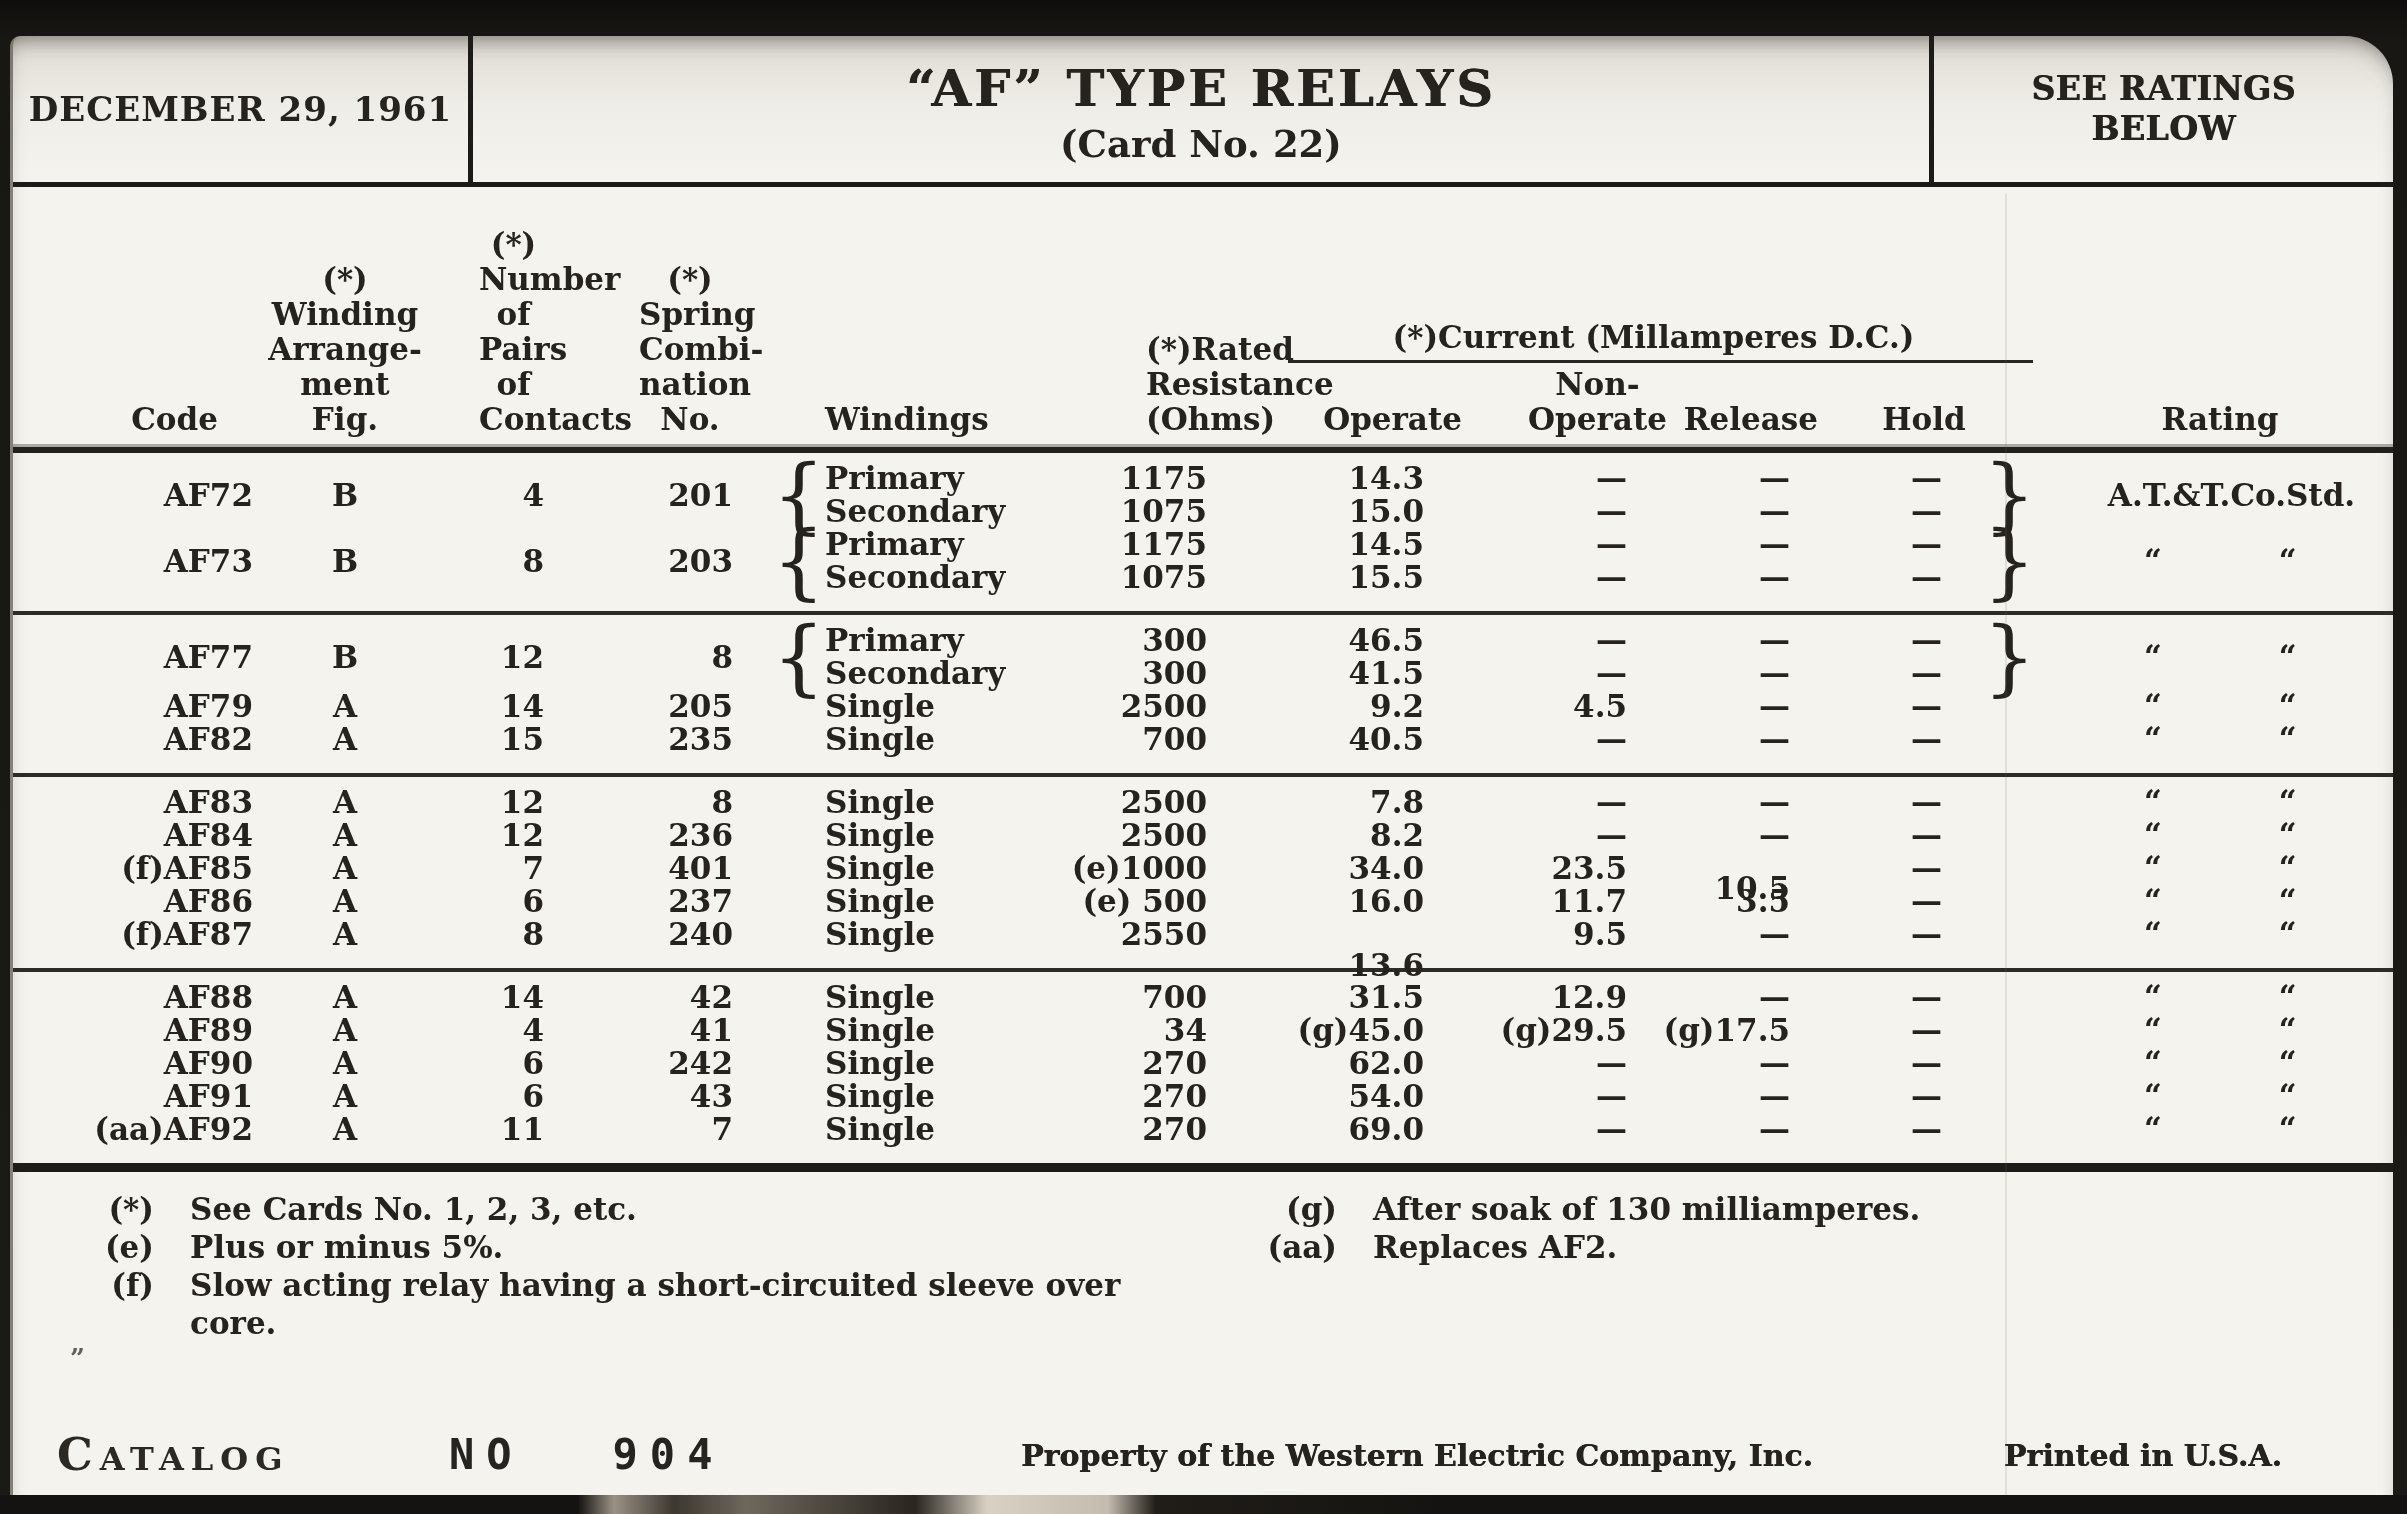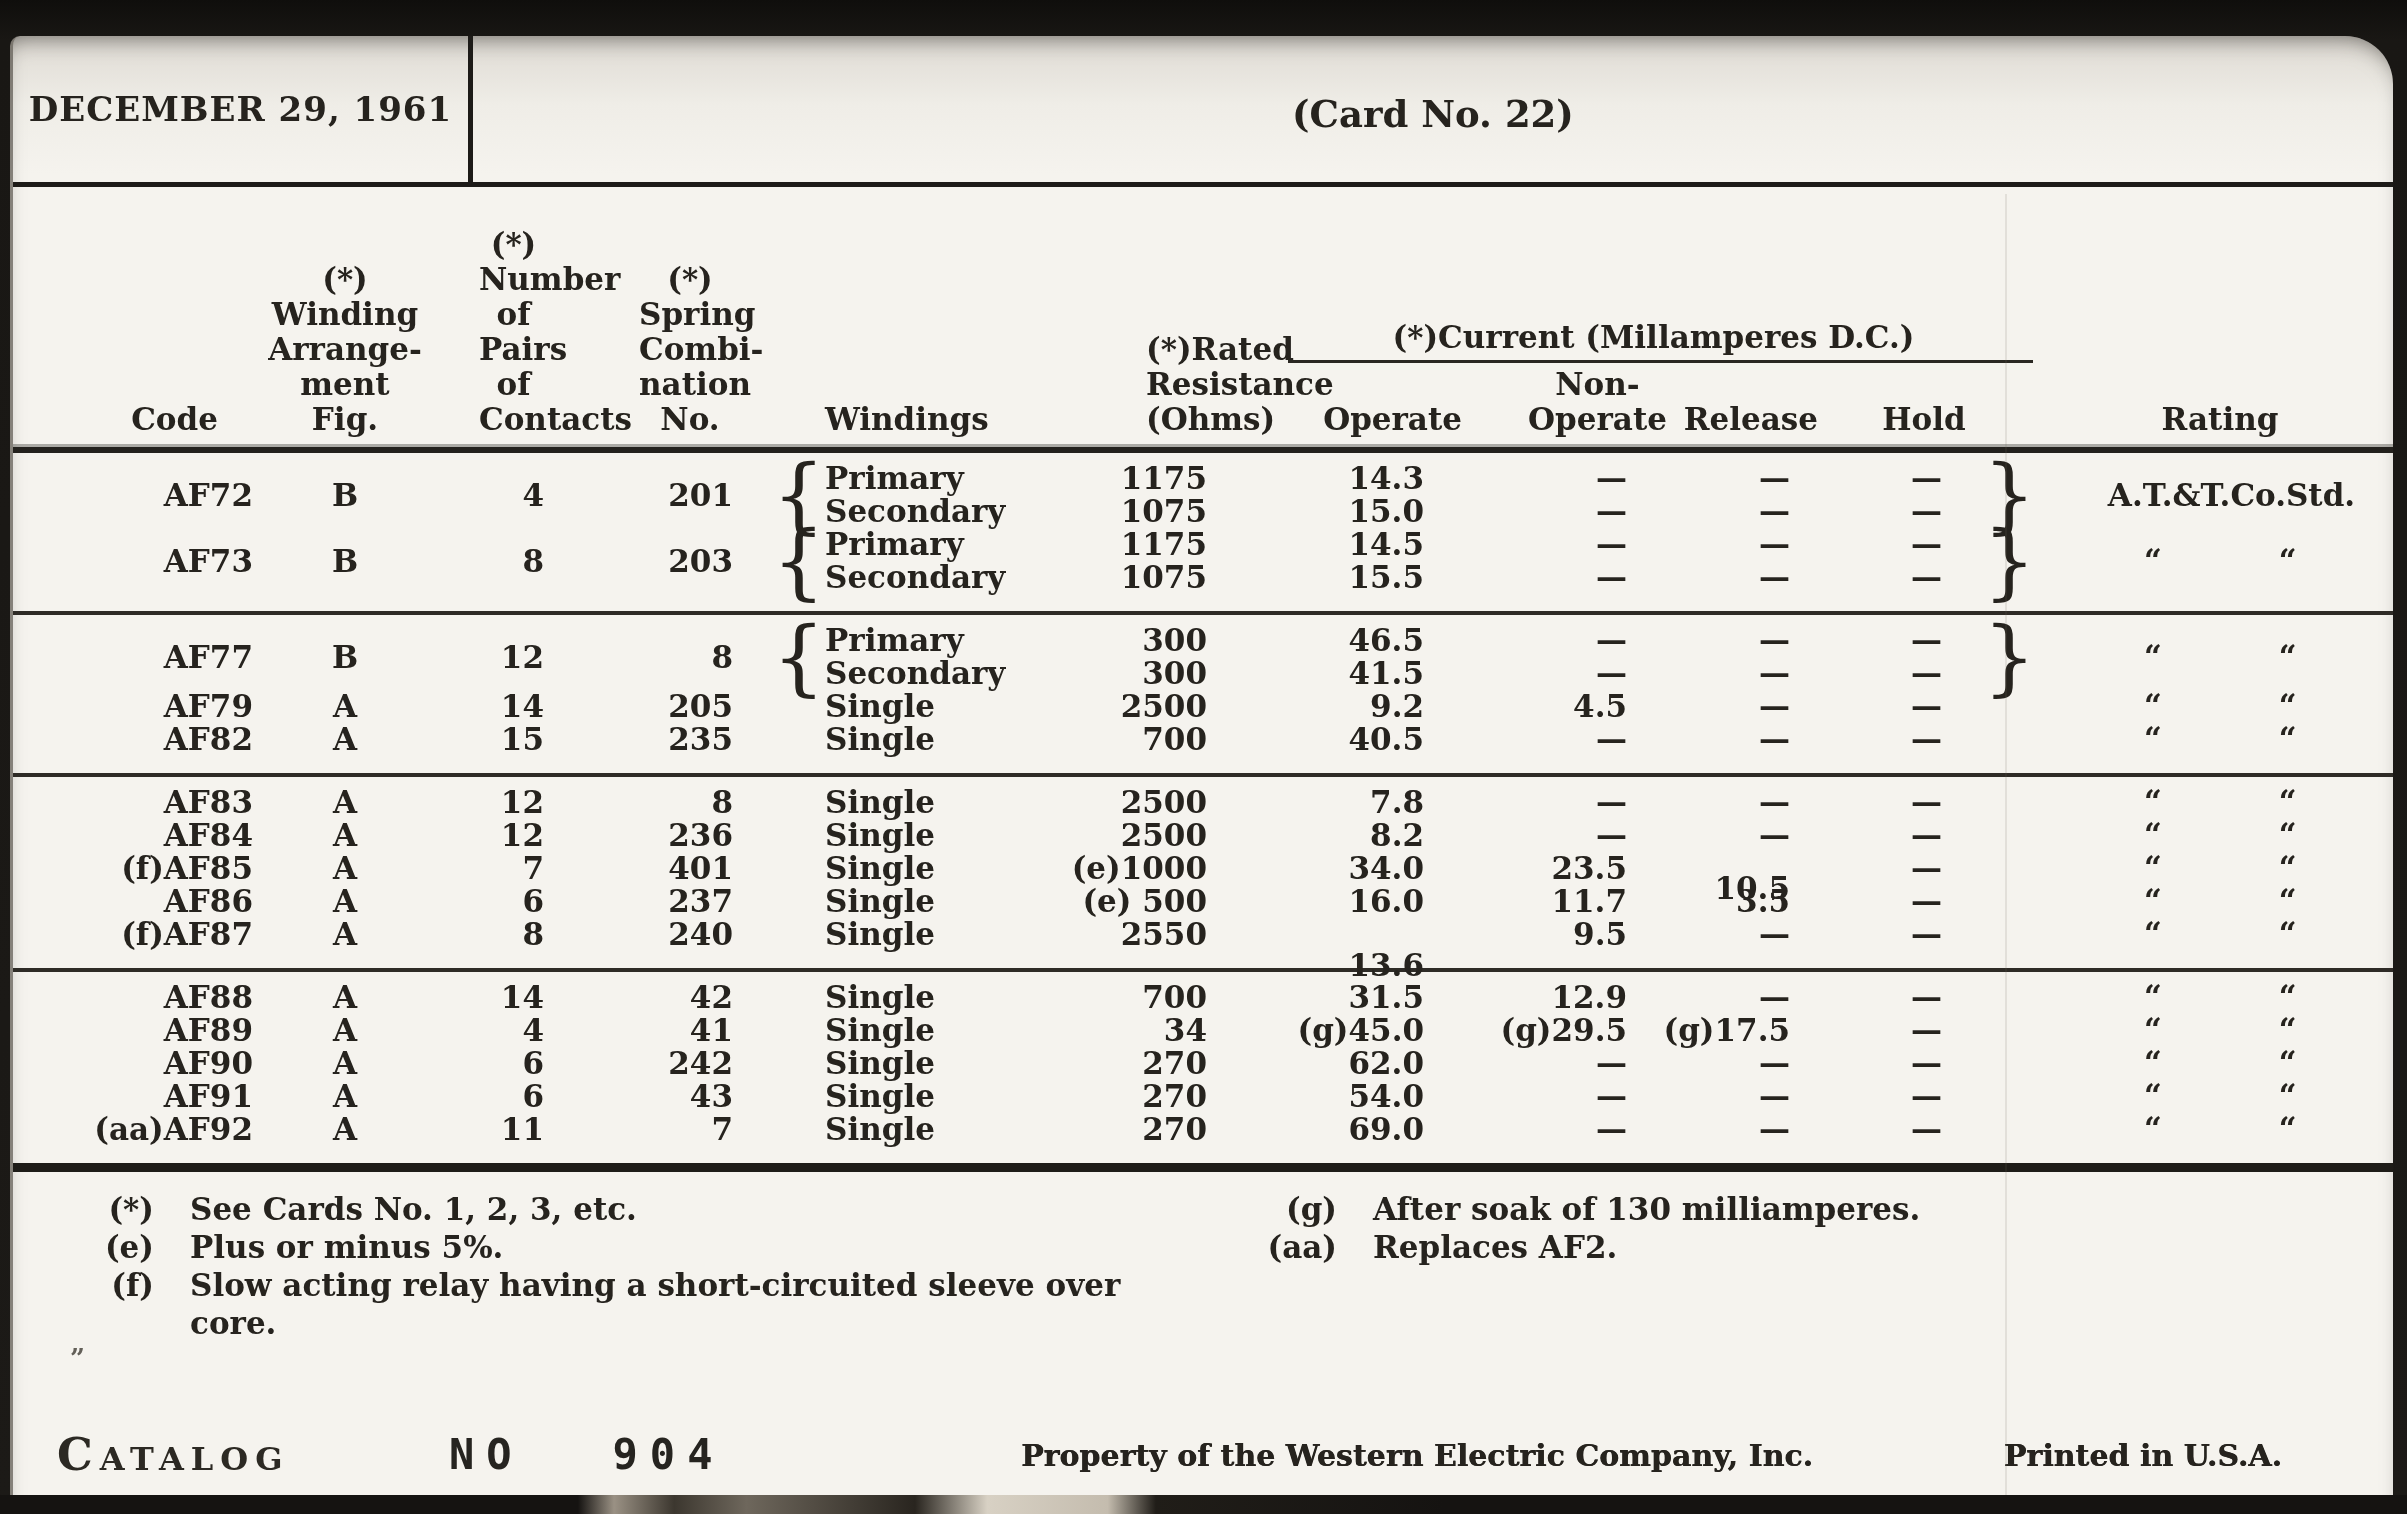--- a/index.html
+++ b/index.html
@@ -176,21 +176,26 @@
 </style>
 </head>
 <body>
 
 <div class="scan">
   <div class="card">
 
     <div class="card-header">
       <div class="hcell h-date">DECEMBER 29, 1961</div>
       <div class="hcell h-title">
+        <div class="title">“AF”  TYPE  RELAYS</div>
         <div class="subtitle">(Card No. 22)</div>
+      </div>
+      <div class="hcell h-note">
+        <div>SEE RATINGS</div>
+        <div>BELOW</div>
       </div>
     </div>
 
     <div class="tablewrap">
       <div class="thead">
         <div class="th th-code">Code</div>
         <div class="th th-fig">(*)
 Winding
 Arrange-
 ment

